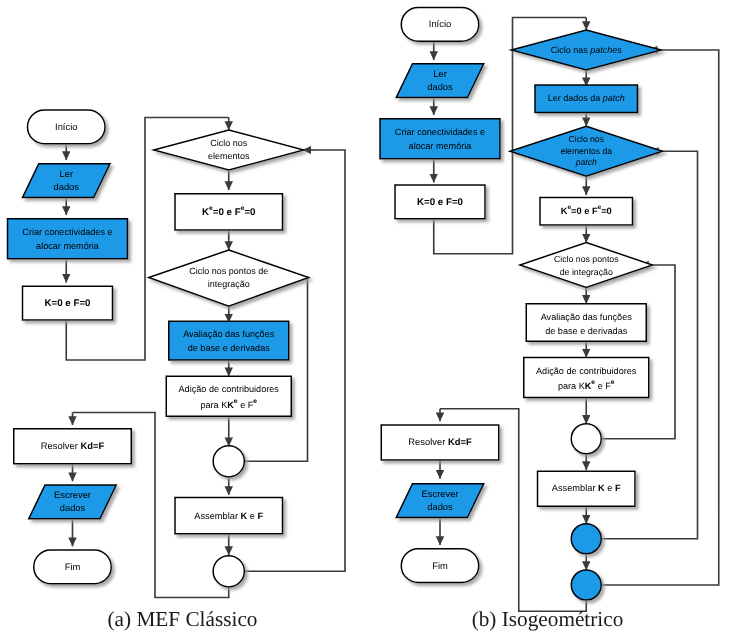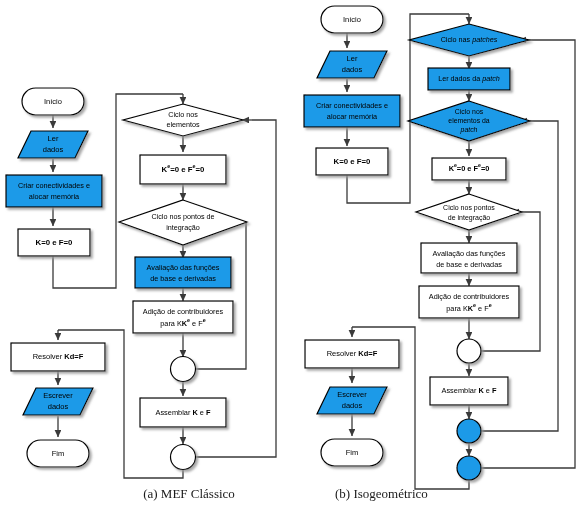--- a/index.html
+++ b/index.html
@@ -28,27 +28,26 @@
   }
   .node-text {
     font-family: "Liberation Sans", sans-serif;
     fill: #000000;
     text-anchor: middle;
     dominant-baseline: middle;
   }
   .caption {
     position: absolute;
     font-family: "Liberation Serif", serif;
-    font-size: 13px;
+    font-size: 17px;
     color: #1a1a1a;
     white-space: nowrap;
-    margin-left: 43px;
   }
   .cap-a { left: 0; top: 486px; width: 292px; text-align: center; }
-  .cap-b { left: 292px; top: 486px; width: 292px; text-align: left; }
+  .cap-b { left: 292px; top: 486px; width: 292px; text-align: center; }
 </style>
 </head>
 <body>
 
 <div id="root">
 
 <svg class="flow" viewBox="0 0 584 511">
   <defs>
     <marker id="arrow" markerWidth="7" markerHeight="7" refX="5.4" refY="2.6" orient="auto">
       <path d="M0,0 L5.6,2.6 L0,5.2 z" fill="#3a3a3a"></path>

